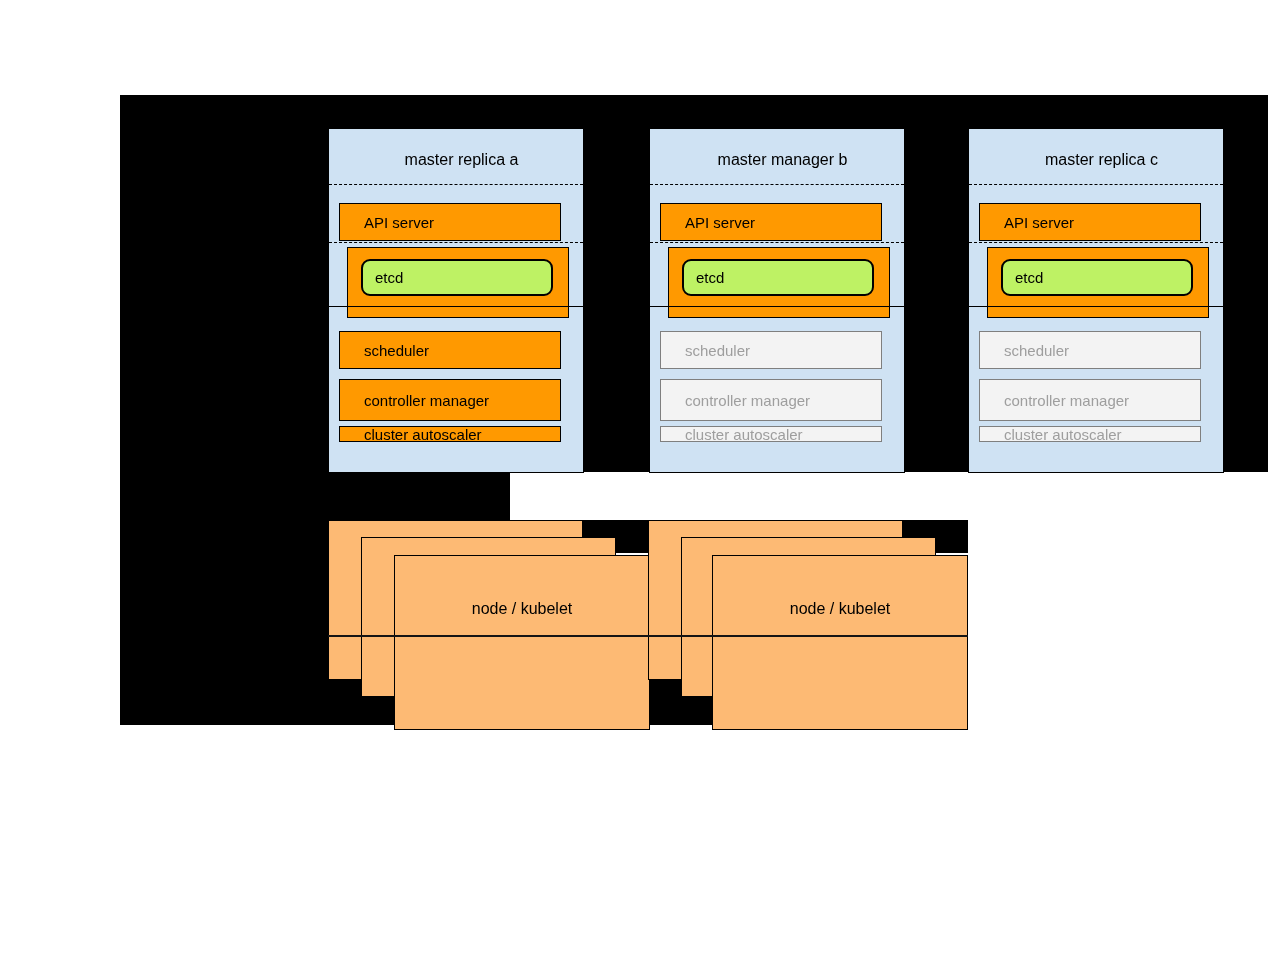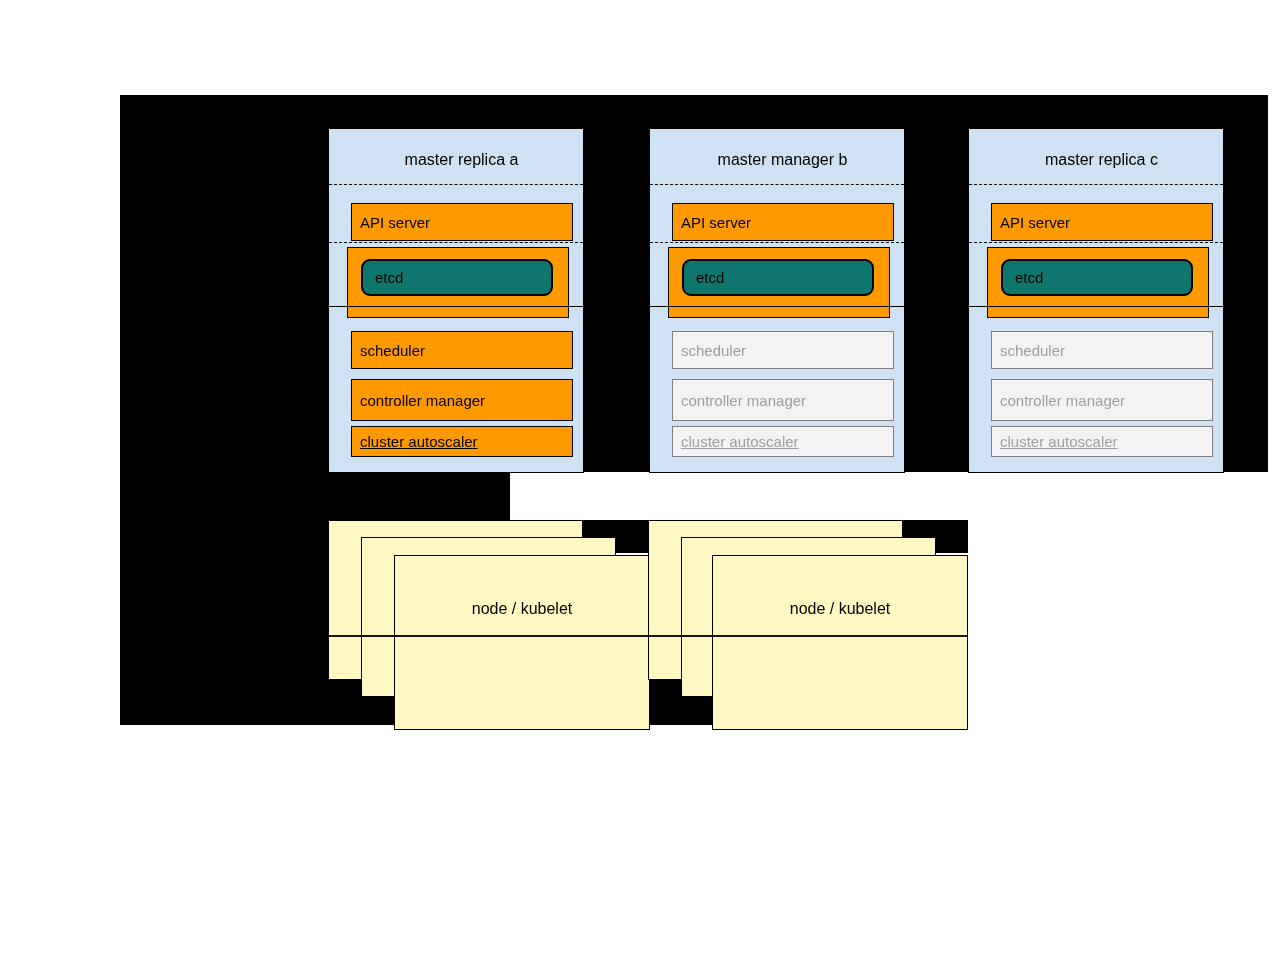--- a/index.html
+++ b/index.html
@@ -37,26 +37,26 @@
   }
   .hline { position: absolute; left: 0; right: 0; height: 0; }
   .dashed { border-top: 1px dashed #000; }
   .solid  { border-top: 1px solid #000; }
   .dash-1 { top: 55px; }
   .dash-2 { top: 113px; }
   .solid-1 { top: 177px; }
 
   .comp {
     position: absolute;
-    left: 22px;
+    left: 10px;
     width: 222px;
     box-sizing: border-box;
     display: flex;
     align-items: center;
-    padding-left: 8px;
+    padding-left: 24px;
     font-size: 15px;
   }
   .comp.active {
     background: #ff9900;
     border: 1px solid #000;
     color: #000;
   }
   .comp.inactive {
     background: #f3f3f3;
     border: 1px solid #7f7f7f;
@@ -68,41 +68,41 @@
     left: 18px; top: 118px;
     width: 222px; height: 71px;
     background: #ff9900;
     border: 1px solid #000;
     box-sizing: border-box;
   }
   .etcd-box {
     position: absolute;
     left: 13px; top: 11px;
     width: 192px; height: 37px;
-    background: #0f766e;
+    background: #bef264;
     border: 2px solid #000;
     border-radius: 9px;
     box-sizing: border-box;
     display: flex;
     align-items: center;
     padding-left: 12px;
     font-size: 15px;
     color: #000;
   }
   .scheduler  { top: 202px; height: 38px; }
   .ctrl-mgr   { top: 250px; height: 42px; }
-  .autoscaler { top: 297px; height: 31px; text-decoration: underline; }
+  .autoscaler { top: 297px; height: 16px; }
 
   
   .node-group { position: absolute; top: 520px; height: 212px; }
   .node-group-1 { left: 328px; width: 322px; }
   .node-group-2 { left: 648px; width: 320px; }
   .node-box {
     position: absolute;
-    background: #fef9c3;
+    background: #fdba74;
     border: 1px solid #000;
     box-sizing: border-box;
   }
   .node-back   { left: 0px;  top: 0px;  width: 255px; height: 160px; }
   .node-middle { left: 33px; top: 17px; width: 255px; height: 160px; }
   .node-front  { width: 256px; height: 175px; top: 35px; }
   .node-group-1 .node-front { left: 66px; }
   .node-group-2 .node-front { left: 64px; }
   .node-label {
     position: absolute;

